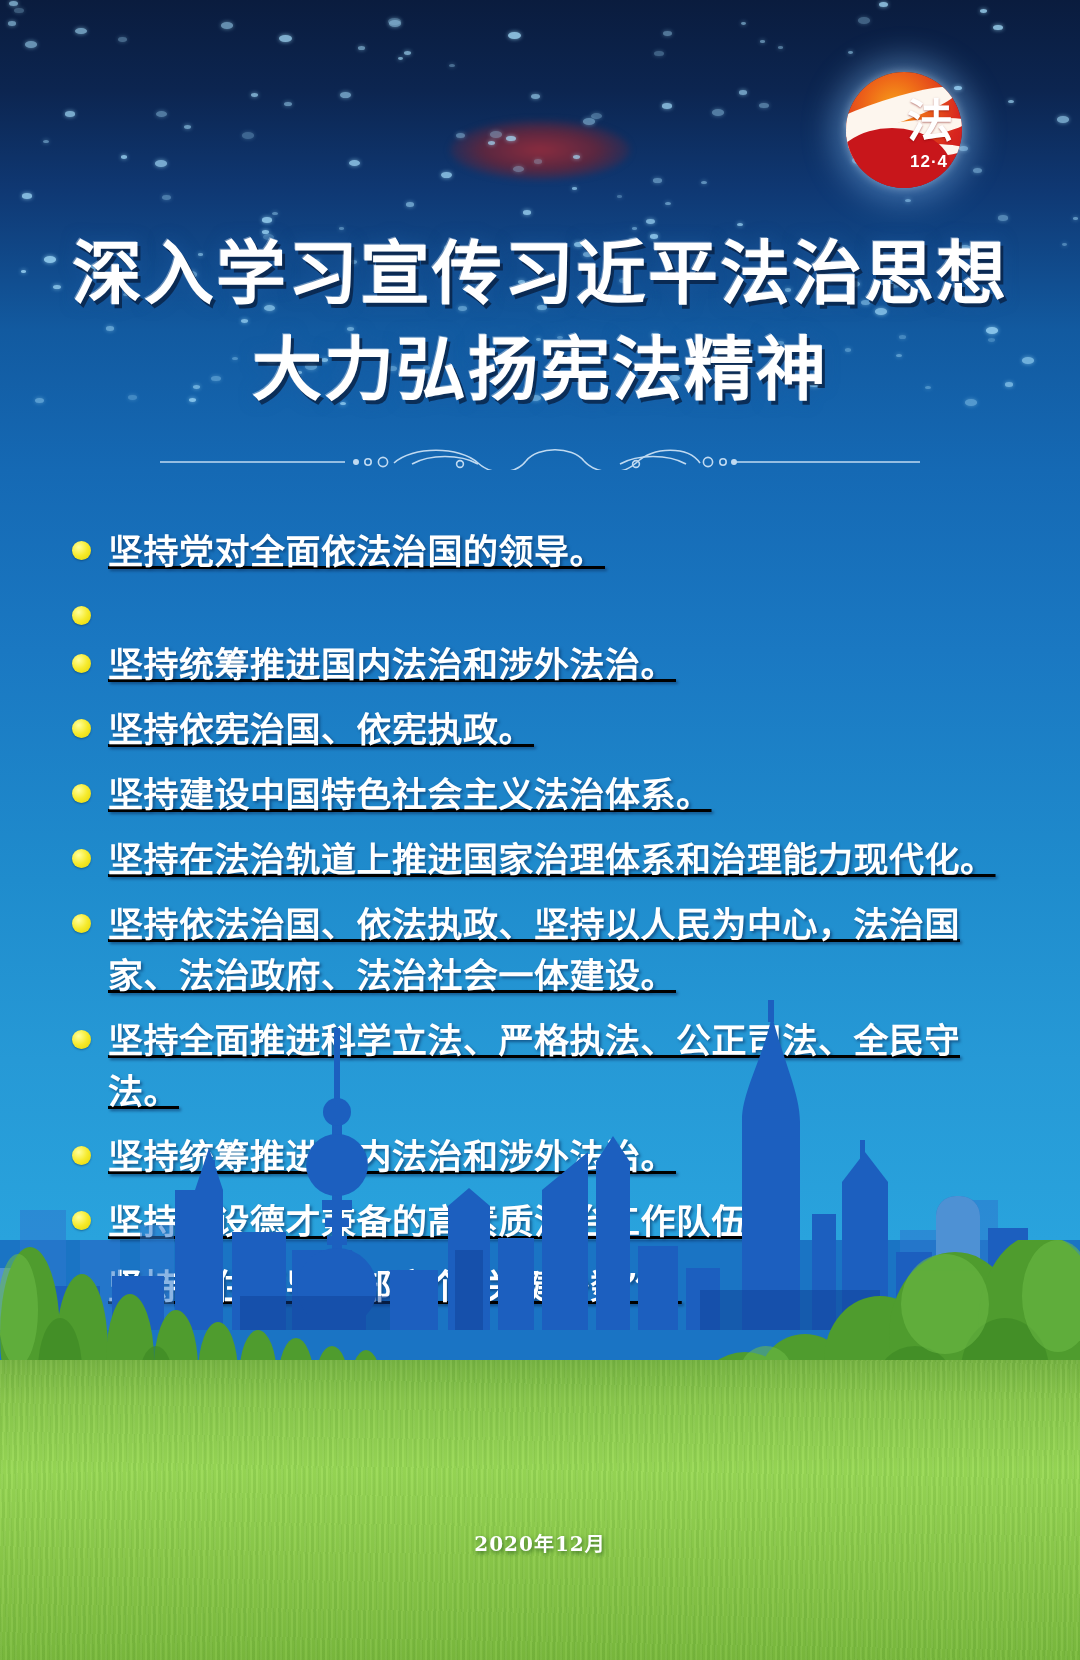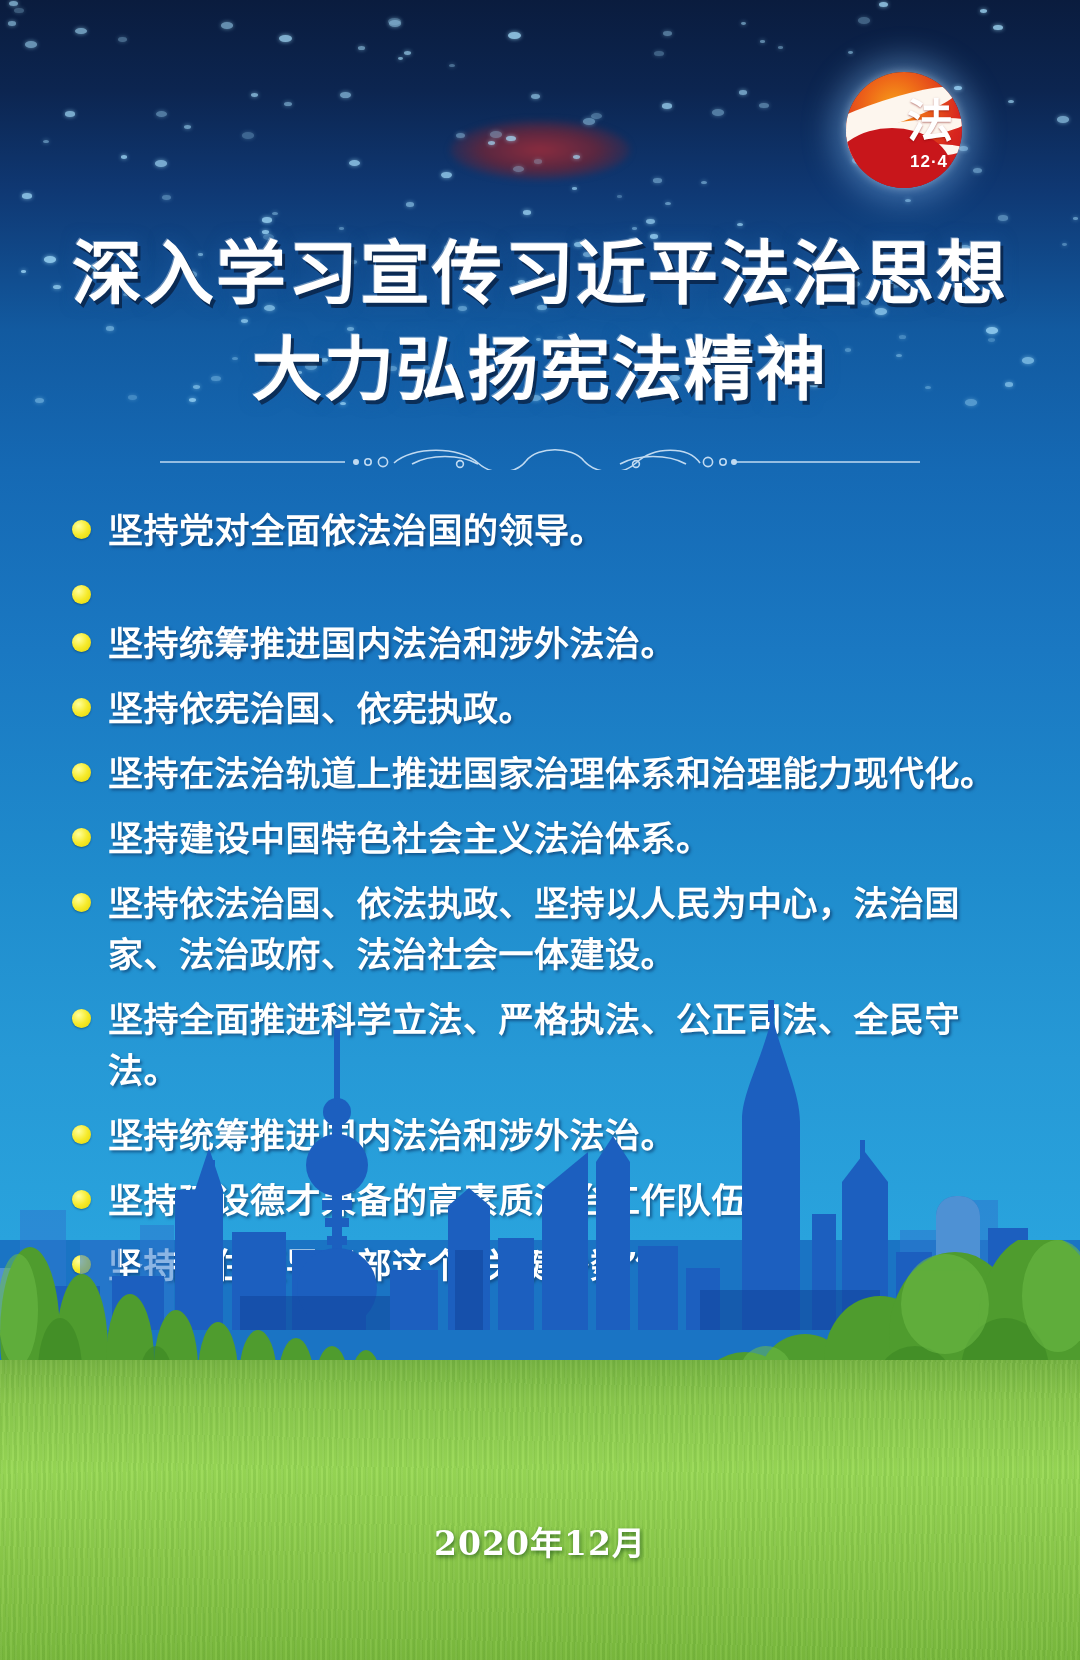--- a/index.html
+++ b/index.html
@@ -135,21 +135,22 @@
     left:0;right:0;top:440px;
     height:30px;
   }
   .divider svg{display:block;margin:0 auto;}
 
   
   .list{
     position:absolute;
     left:72px;
     right:60px;
-    top:505px;
+    top:526px;
+    text-decoration:underline;
   }
   .item{
     display:flex;
     align-items:flex-start;
     margin-bottom:14px;
   }
   .dot{
     flex:0 0 auto;
     width:19px;height:19px;
     border-radius:50%;
@@ -213,21 +214,21 @@
     z-index:5;
   }
   .footer div{
     color:#ffffff;
     font-family:"DejaVu Serif","Liberation Serif",serif;
     font-weight:bold;
     text-shadow:1px 2px 4px rgba(20,70,20,.65);
   }
   .footer .f1{font-size:27px;line-height:41px;letter-spacing:4px;}
   .footer .f2{font-size:27px;line-height:41px;letter-spacing:2px;}
-  .footer .f3{font-size:33px;line-height:40px;letter-spacing:1px;}
+  .footer .f3{font-size:20px;line-height:40px;letter-spacing:1px;}
 </style>
 </head>
 <body>
 
 <div class="poster">
 
   <div class="sky">
     <div class="dome"></div>
     <div class="dome-core"></div>
     <div class="stars" id="stars">
@@ -431,25 +432,25 @@
       <div class="item">
         <span class="dot"></span>
         <span class="txt">坚持统筹推进国内法治和涉外法治。</span>
       </div>
       <div class="item">
         <span class="dot"></span>
         <span class="txt">坚持依宪治国、依宪执政。</span>
       </div>
       <div class="item">
         <span class="dot"></span>
+        <span class="txt">坚持建设中国特色社会主义法治体系。</span>
+      </div>
+      <div class="item">
+        <span class="dot"></span>
         <span class="txt">坚持在法治轨道上推进国家治理体系和治理能力现代化。</span>
-      </div>
-      <div class="item">
-        <span class="dot"></span>
-        <span class="txt">坚持建设中国特色社会主义法治体系。</span>
       </div>
       <div class="item">
         <span class="dot"></span>
         <span class="txt">坚持依法治国、依法执政、坚持以人民为中心，法治国家、法治政府、法治社会一体建设。</span>
       </div>
       <div class="item">
         <span class="dot"></span>
         <span class="txt">坚持全面推进科学立法、严格执法、公正司法、全民守法。</span>
       </div>
       <div class="item">

